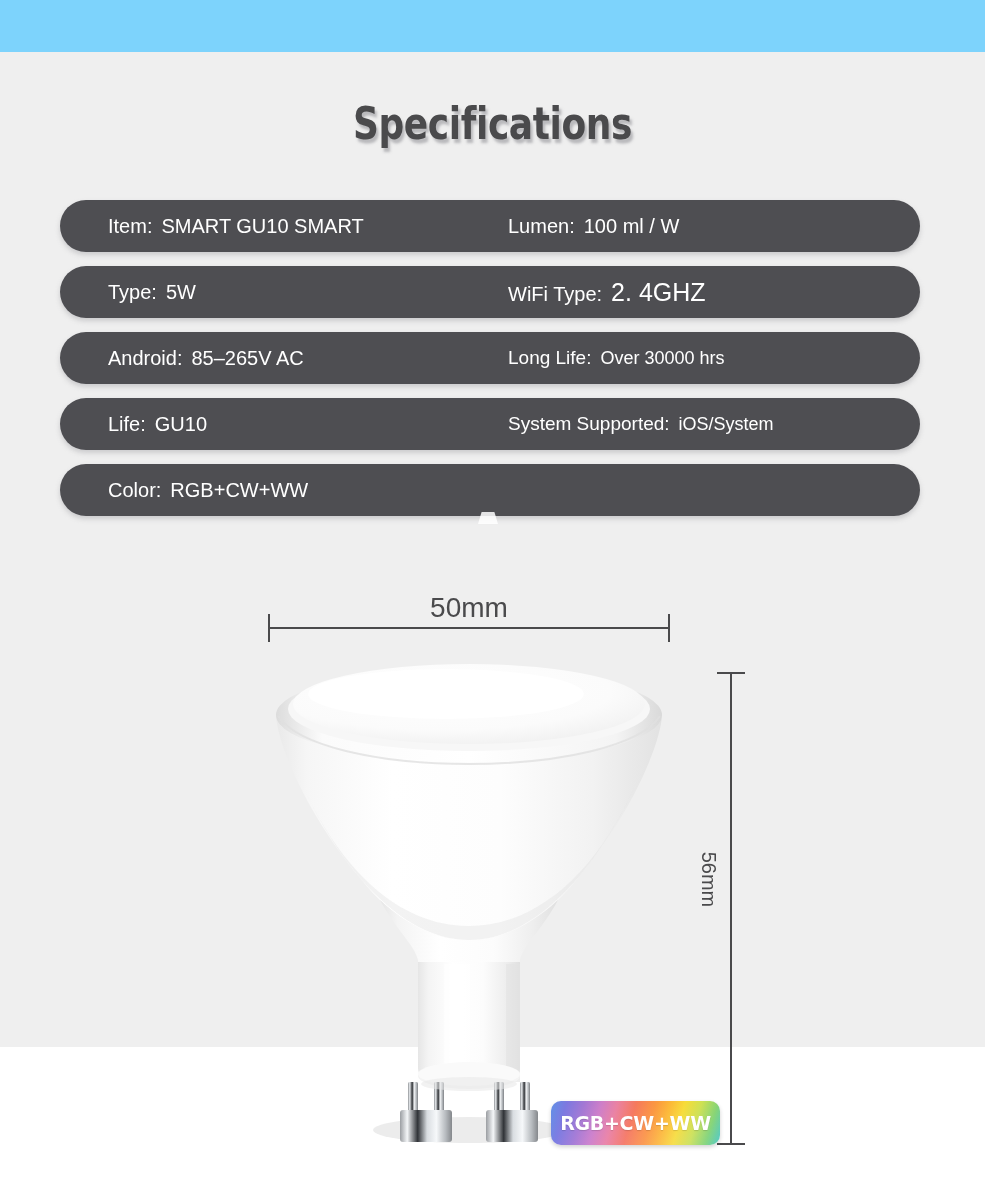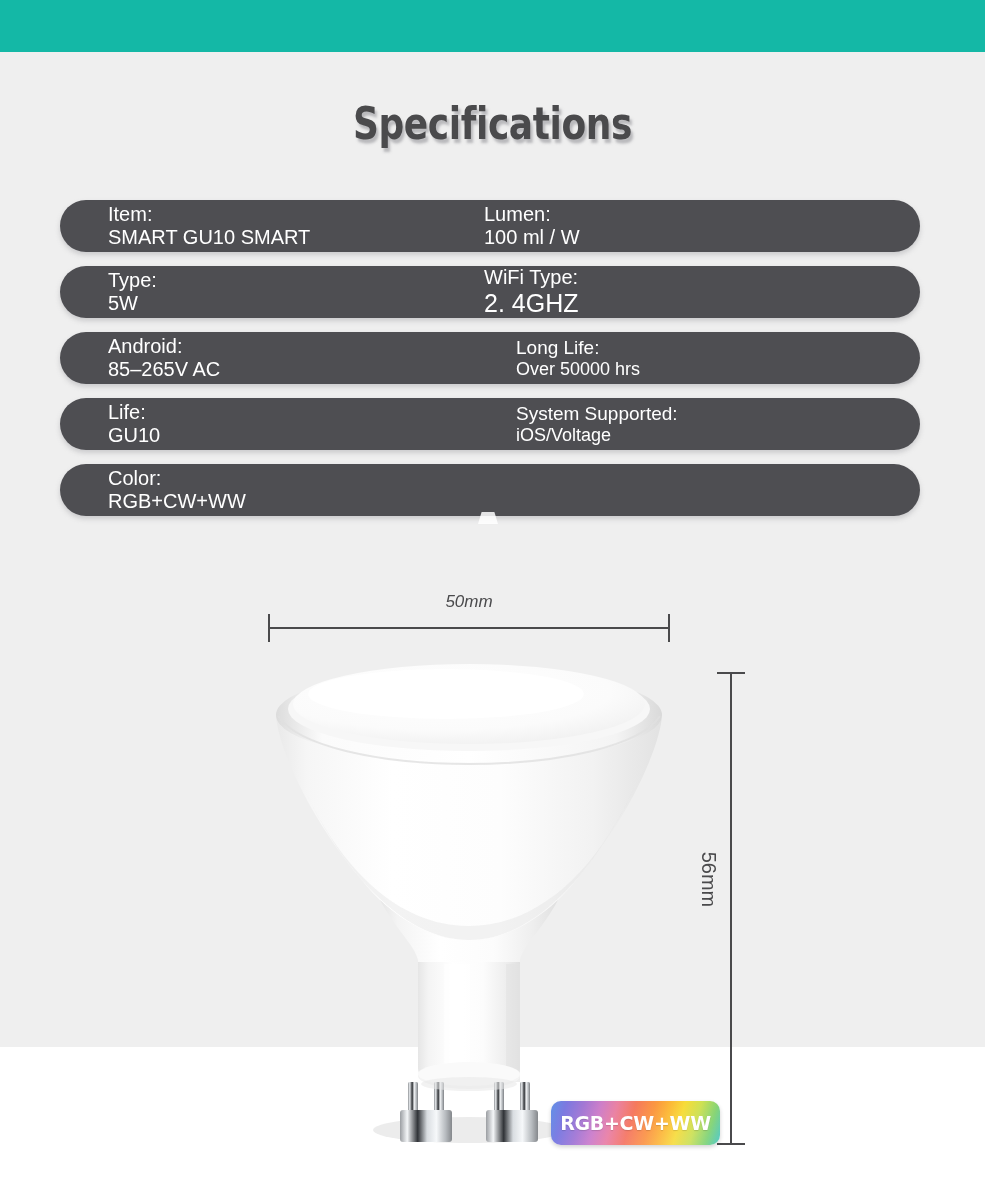--- a/index.html
+++ b/index.html
@@ -10,21 +10,21 @@
     height: 1192px;
     background: #ffffff;
     font-family: "Liberation Sans", sans-serif;
     overflow: hidden;
   }
 
   #page {
     position: relative;
     width: 985px;
     height: 970px;
-    background: #14b8a6;
+    background: #7dd3fc;
   }
 
   
   .band-gray {
     position: absolute;
     left: 0; right: 0;
     top: 52px;
     height: 995px;
     background: #efefef;
   }
@@ -71,29 +71,28 @@
     display: flex;
     align-items: center;
   }
   .spec-cell {
     display: flex;
     align-items: baseline;
     white-space: nowrap;
     color: #ffffff;
     font-size: 20px;
     font-weight: 400;
-    flex-direction: column;
   }
   .spec-cell.left  { position: absolute; left: 48px; }
-  .spec-cell.right { position: absolute; left: 424px; }
+  .spec-cell.right { position: absolute; left: 448px; }
   .spec-cell .lbl { margin-right: 9px; }
   .spec-cell .val { }
 
   
-  .spec-row.r3 .right, .spec-row.r4 .right { font-size: 19px; margin-left: 32px; }
+  .spec-row.r3 .right, .spec-row.r4 .right { font-size: 19px; }
   .spec-row.r3 .right .val, .spec-row.r4 .right .val { font-size: 18px; }
   .spec-row.r1 .right .val { font-size: 25px; }
 
   .pill-notch {
     position: absolute;
     left: 478px;
     top: 512px;
     width: 20px;
     height: 12px;
     background: #ffffff;
@@ -101,23 +100,22 @@
     opacity: 0.85;
   }
 
   
   .dim-h-label {
     position: absolute;
     left: 268px;
     top: 592px;
     width: 402px;
     text-align: center;
-    font-size: 17px;
+    font-size: 28px;
     color: #4a4a4c;
-    font-style: italic;
   }
   .dim-h-line {
     position: absolute;
     left: 268px;
     top: 627px;
     width: 402px;
     height: 2px;
     background: #4a4a4c;
   }
   .dim-h-line::before, .dim-h-line::after {
@@ -253,32 +251,32 @@
       </div>
     </div>
 
     <div class="spec-row r3">
       <div class="spec-cell left">
         <span class="lbl">Android:</span>
         <span class="val">85–265V AC</span>
       </div>
       <div class="spec-cell right">
         <span class="lbl">Long Life:</span>
-        <span class="val">Over 50000 hrs</span>
+        <span class="val">Over 30000 hrs</span>
       </div>
     </div>
 
     <div class="spec-row r4">
       <div class="spec-cell left">
         <span class="lbl">Life:</span>
         <span class="val">GU10</span>
       </div>
       <div class="spec-cell right">
         <span class="lbl">System Supported:</span>
-        <span class="val">iOS/Voltage</span>
+        <span class="val">iOS/System</span>
       </div>
     </div>
 
     <div class="spec-row r5">
       <div class="spec-cell left">
         <span class="lbl">Color:</span>
         <span class="val">RGB+CW+WW</span>
       </div>
     </div>
 

